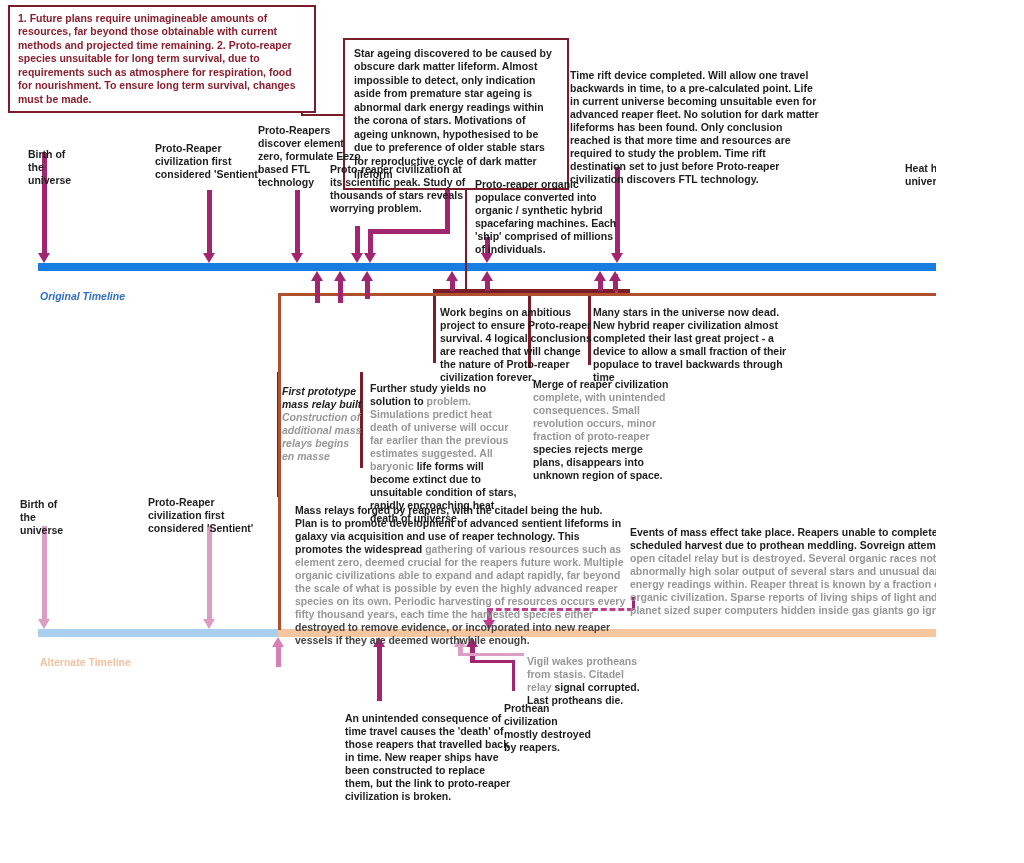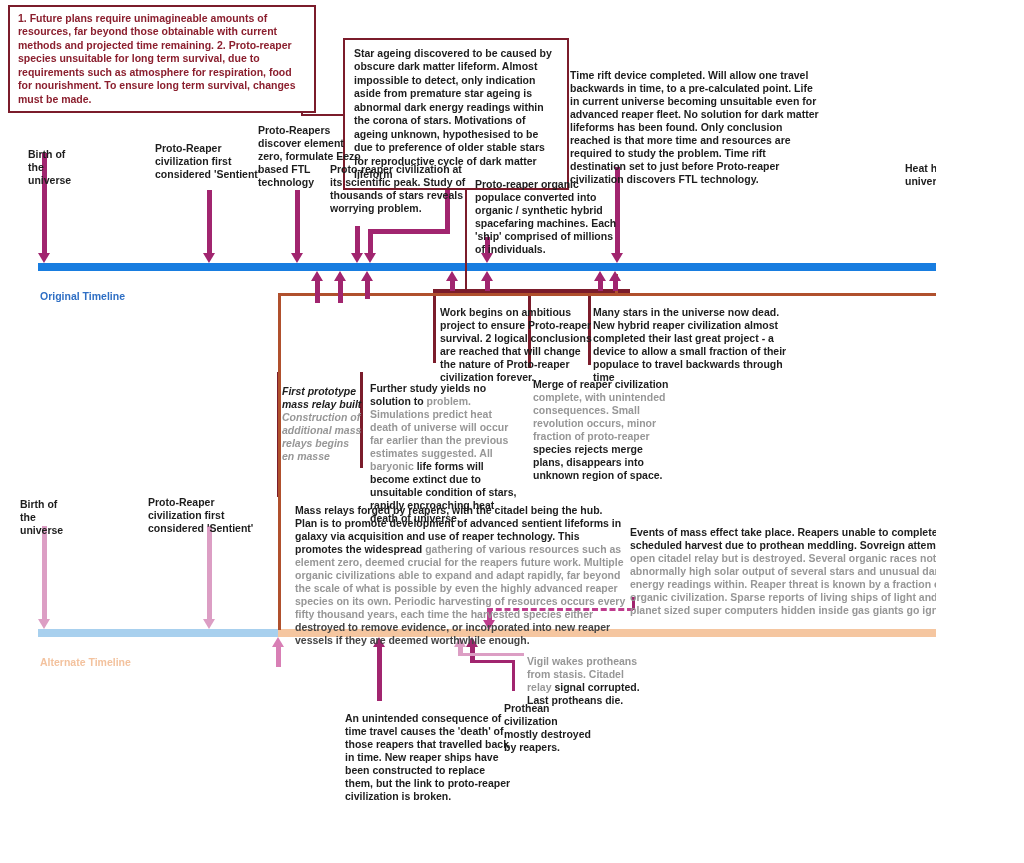--- a/index.html
+++ b/index.html
@@ -21,21 +21,21 @@
     border-left:6.5px solid transparent;border-right:6.5px solid transparent;
     border-top:10px solid var(--c,#a1256f);}
   .av.u::before{content:"";position:absolute;top:-10px;left:-4px;width:0;height:0;
     border-left:6.5px solid transparent;border-right:6.5px solid transparent;
     border-bottom:10px solid var(--c,#a1256f);}
   .dash{position:absolute;height:0;border-top:3px dashed #bf3e8e;}
   .bx{position:absolute;border:2px solid #7b1c2b;background:#fff;
       font-size:10.5px;font-weight:bold;line-height:1.28;}
   #conclusions-box{left:8px;top:5px;width:288px;padding:5px 8px;color:#8b1f2e;}
   #star-box{left:343px;top:38px;width:204px;padding:7px 9px;color:#1d1d1d;}
-  .tl-label-orig{color:#2f6fc4;}
+  .tl-label-orig{color:#2f6fc4;font-style:italic;}
   .tl-label-alt{color:#f3c29e;}
 </style>
 </head>
 <body>
 
 <div id="canvas">
 
   <div class="bar" style="left:38px;top:263px;width:912px;height:8px;background:#187de0;"></div>
   <div class="bar" style="left:38px;top:629px;width:240px;height:8px;background:#a8d0ee;"></div>
   <div class="bar" style="left:278px;top:629px;width:672px;height:8px;background:#f5c6a0;"></div>
@@ -95,21 +95,21 @@
 
   <div class="lbl" style="left:570px;top:57px;width:252px;">Time rift device completed. Will allow one travel backwards in time, to a pre-calculated point. Life in current universe becoming unsuitable even for advanced reaper fleet. No solution for dark matter lifeforms has been found. Only conclusion reached is that more time and resources are required to study the problem. Time rift destination set to just before Proto-reaper civilization discovers FTL technology.</div>
   <div class="lbl" style="left:28px;top:136px;width:52px;">Birth of the universe</div>
   <div class="lbl" style="left:155px;top:130px;width:118px;">Proto-Reaper civilization first considered 'Sentient'</div>
   <div class="lbl" style="left:258px;top:112px;width:108px;">Proto-Reapers discover element zero, formulate Eezo based FTL technology</div>
   <div class="lbl" style="left:330px;top:151px;width:142px;">Proto-reaper civilization at its scientific peak. Study of thousands of stars reveals worrying problem.</div>
   <div class="lbl" style="left:475px;top:166px;width:142px;">Proto-reaper organic populace converted into organic / synthetic hybrid spacefaring machines. Each 'ship' comprised of millions of individuals.</div>
   <div class="lbl" style="left:905px;top:150px;width:72px;">Heat have of universe</div>
   <div class="lbl tl-label-orig" style="left:40px;top:278px;">Original Timeline</div>
 
-  <div class="lbl" style="left:440px;top:294px;width:158px;">Work begins on ambitious project to ensure Proto-reaper survival. 2 logical conclusions are reached that will change the nature of Proto-reaper civilization forever.</div>
+  <div class="lbl" style="left:440px;top:294px;width:158px;">Work begins on ambitious project to ensure Proto-reaper survival. 4 logical conclusions are reached that will change the nature of Proto-reaper civilization forever.</div>
   <div class="lbl" style="left:593px;top:294px;width:198px;">Many stars in the universe now dead. New hybrid reaper civilization almost completed their last great project - a device to allow  a small fraction of their populace to travel backwards through time</div>
   <div class="lbl" style="left:282px;top:373px;width:82px;font-style:italic;">
     <span>First prototype mass relay built </span><span class="gray">Construction of additional mass relays begins en masse</span>
   </div>
   <div class="lbl" style="left:370px;top:370px;width:152px;">
     <span>Further study yields no solution to </span><span class="gray">problem. Simulations predict heat death of universe will occur far earlier than the previous estimates suggested. All baryonic </span><span>life forms will become extinct due to unsuitable condition of stars, rapidly encroaching heat death of universe.</span>
   </div>
   <div class="lbl" style="left:533px;top:366px;width:138px;">
     <span>Merge of reaper civilization </span><span class="gray">complete, with unintended consequences. Small revolution occurs, minor fraction of proto-reaper </span><span>species rejects merge plans, disappears into unknown region of space.</span>
   </div>

